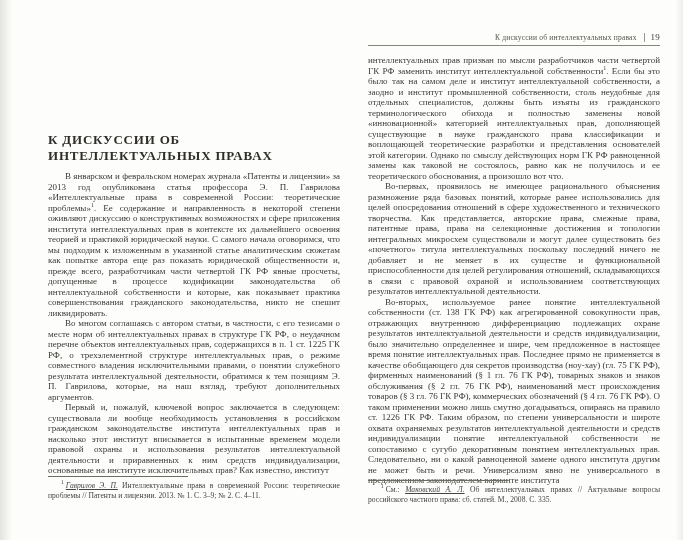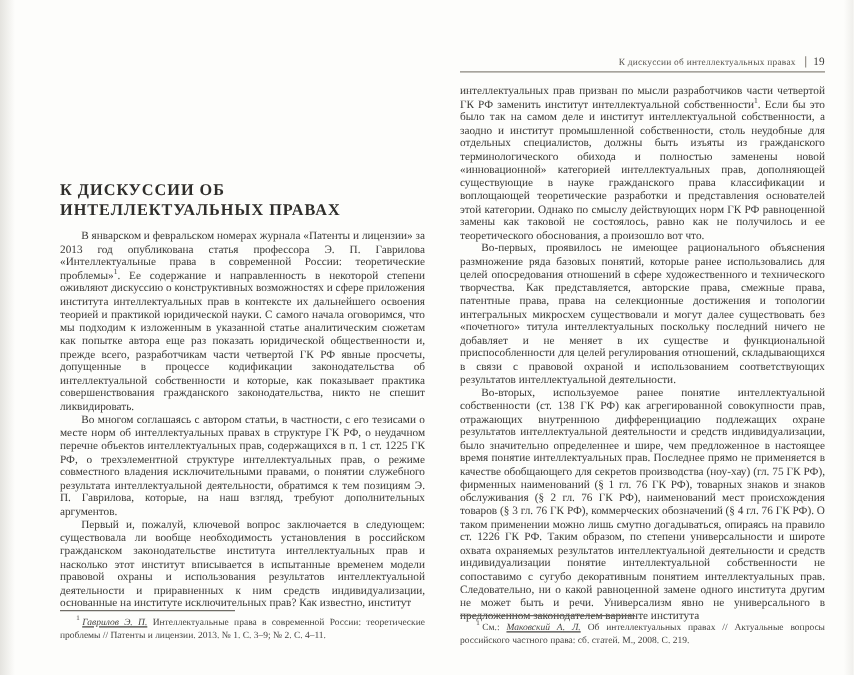--- a/index.html
+++ b/index.html
@@ -19,21 +19,21 @@
   .book::before {
     content: ""; position: absolute; left: 0; top: 0; bottom: 0; width: 12px;
     background: linear-gradient(to right, #deddd8, rgba(253,253,251,0));
     opacity: .8;
   }
   .book::after {
     content: ""; position: absolute; right: 0; top: 0; bottom: 0; width: 8px;
     background: linear-gradient(to left, #e9e8e4, rgba(253,253,251,0));
     opacity: .7;
   }
-  .page { position: absolute; top: 16px; height: 392px; width: 292px; }
+  .page { position: absolute; top: 4px; height: 392px; width: 292px; }
   .page-left  { left: 48px; }
   .page-right { left: 368px; }
 
   .chapter-title {
     margin: 128px 0 7px 0;
     font-size: 13px; line-height: 16px;
     font-weight: bold; letter-spacing: 0.8px;
     color: #2f2e2b;
   }
   p.body {
@@ -103,17 +103,17 @@
     </div>
 
     <p class="body body-start"><span>интеллектуальных прав призван по мысли разработчиков части четвертой ГК РФ заменить институт интеллектуальной собственности</span><sup class="fnref">1</sup><span>. Если бы это было так на самом деле и институт интеллектуальной собственности, а заодно и институт промышленной собственности, столь неудобные для отдельных специалистов, должны быть изъяты из гражданского терминологического обихода и полностью заменены новой «инновационной» категорией интеллектуальных прав, дополняющей существующие в науке гражданского права классификации и воплощающей теоретические разработки и представления основателей этой категории. Однако по смыслу действующих норм ГК РФ равноценной замены как таковой не состоялось, равно как не получилось и ее теоретического обоснования, а произошло вот что.</span></p>
 
     <p class="body indent">Во-первых, проявилось не имеющее рационального объяснения размножение ряда базовых понятий, которые ранее использовались для целей опосредования отношений в сфере художественного и технического творчества. Как представляется, авторские права, смежные права, патентные права, права на селекционные достижения и топологии интегральных микросхем существовали и могут далее существовать без «почетного» титула интеллектуальных поскольку последний ничего не добавляет и не меняет в их существе и функциональной приспособленности для целей регулирования отношений, складывающихся в связи с правовой охраной и использованием соответствующих результатов интеллектуальной деятельности.</p>
 
     <p class="body indent">Во-вторых, используемое ранее понятие интеллектуальной собственности (ст. 138 ГК РФ) как агрегированной совокупности прав, отражающих внутреннюю дифференциацию подлежащих охране результатов интеллектуальной деятельности и средств индивидуализации, было значительно определеннее и шире, чем предложенное в настоящее время понятие интеллектуальных прав. Последнее прямо не применяется в качестве обобщающего для секретов производства (ноу-хау) (гл. 75 ГК РФ), фирменных наименований (§ 1 гл. 76 ГК РФ), товарных знаков и знаков обслуживания (§ 2 гл. 76 ГК РФ), наименований мест происхождения товаров (§ 3 гл. 76 ГК РФ), коммерческих обозначений (§ 4 гл. 76 ГК РФ). О таком применении можно лишь смутно догадываться, опираясь на правило ст. 1226 ГК РФ. Таким образом, по степени универсальности и широте охвата охраняемых результатов интеллектуальной деятельности и средств индивидуализации понятие интеллектуальной собственности не сопоставимо с сугубо декоративным понятием интеллектуальных прав. Следовательно, ни о какой равноценной замене одного института другим не может быть и речи. Универсализм явно не универсального в предложенном законодателем варианте института</p>
 
     <div class="footnote">
       <div class="footnote-rule"></div>
-      <p class="footnote-text"><sup>1</sup><span>См.: </span><i>Маковский А. Л.</i><span> Об интеллектуальных правах // Актуальные вопросы российского частного права: сб. статей. М., 2008. С. 219.</span></p>
+      <p class="footnote-text"><sup>1</sup><span>См.: </span><i>Маковский А. Л.</i><span> Об интеллектуальных правах // Актуальные вопросы российского частного права: сб. статей. М., 2008. С. 335.</span></p>
     </div>
   </div>
 
 </div>
 
 </body></html>

